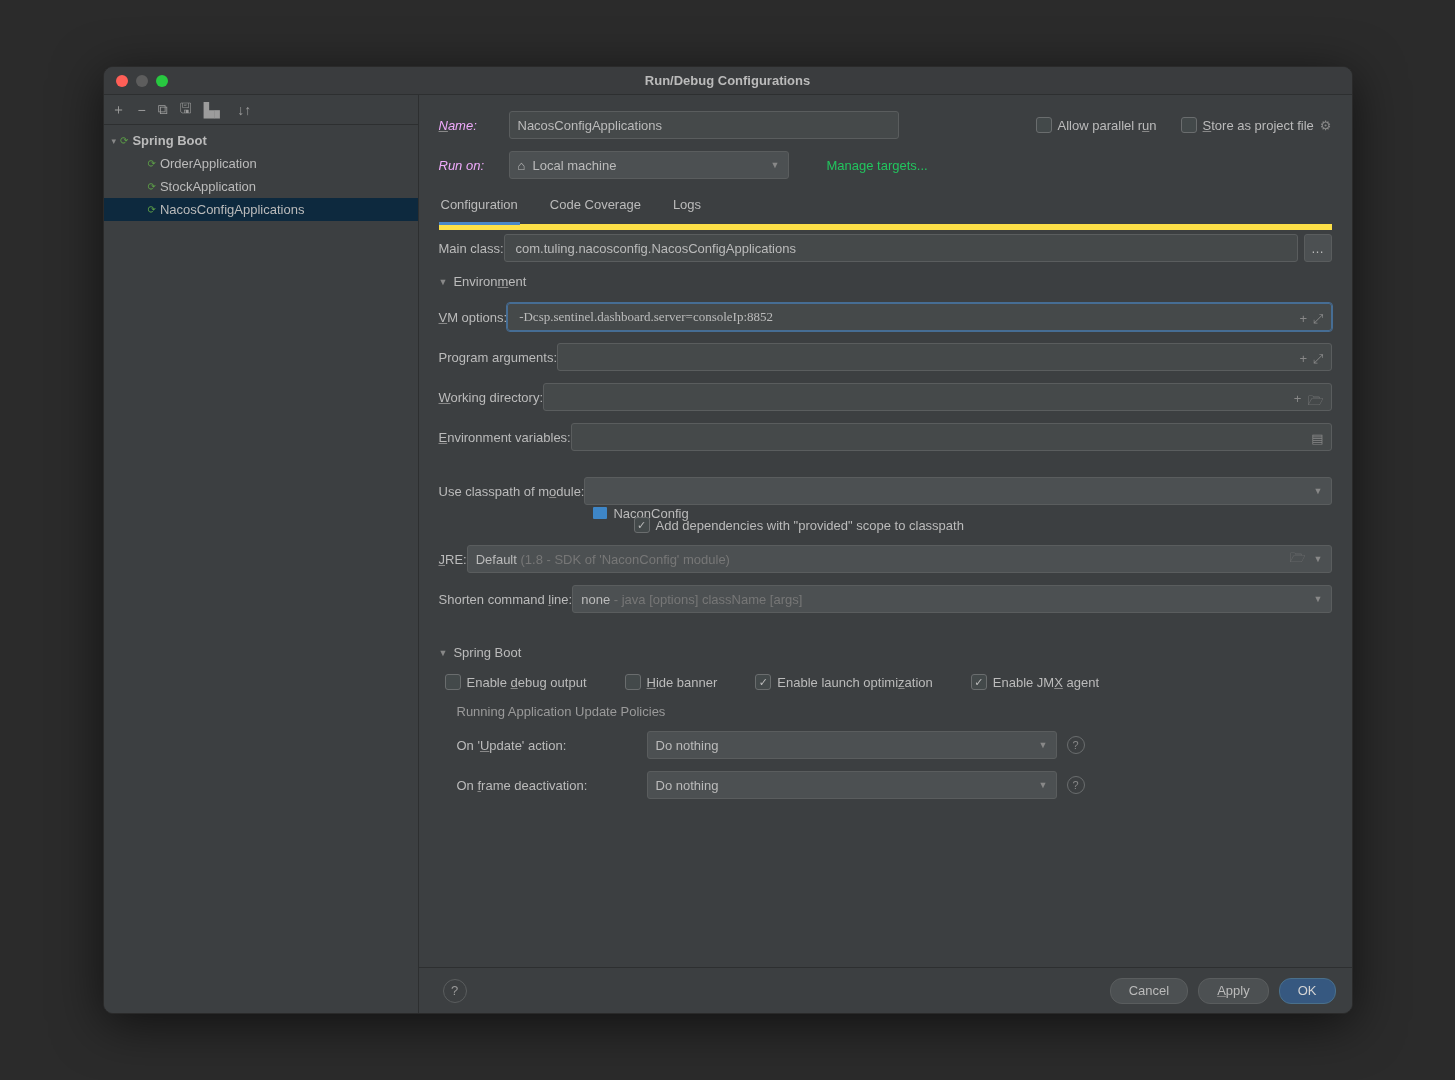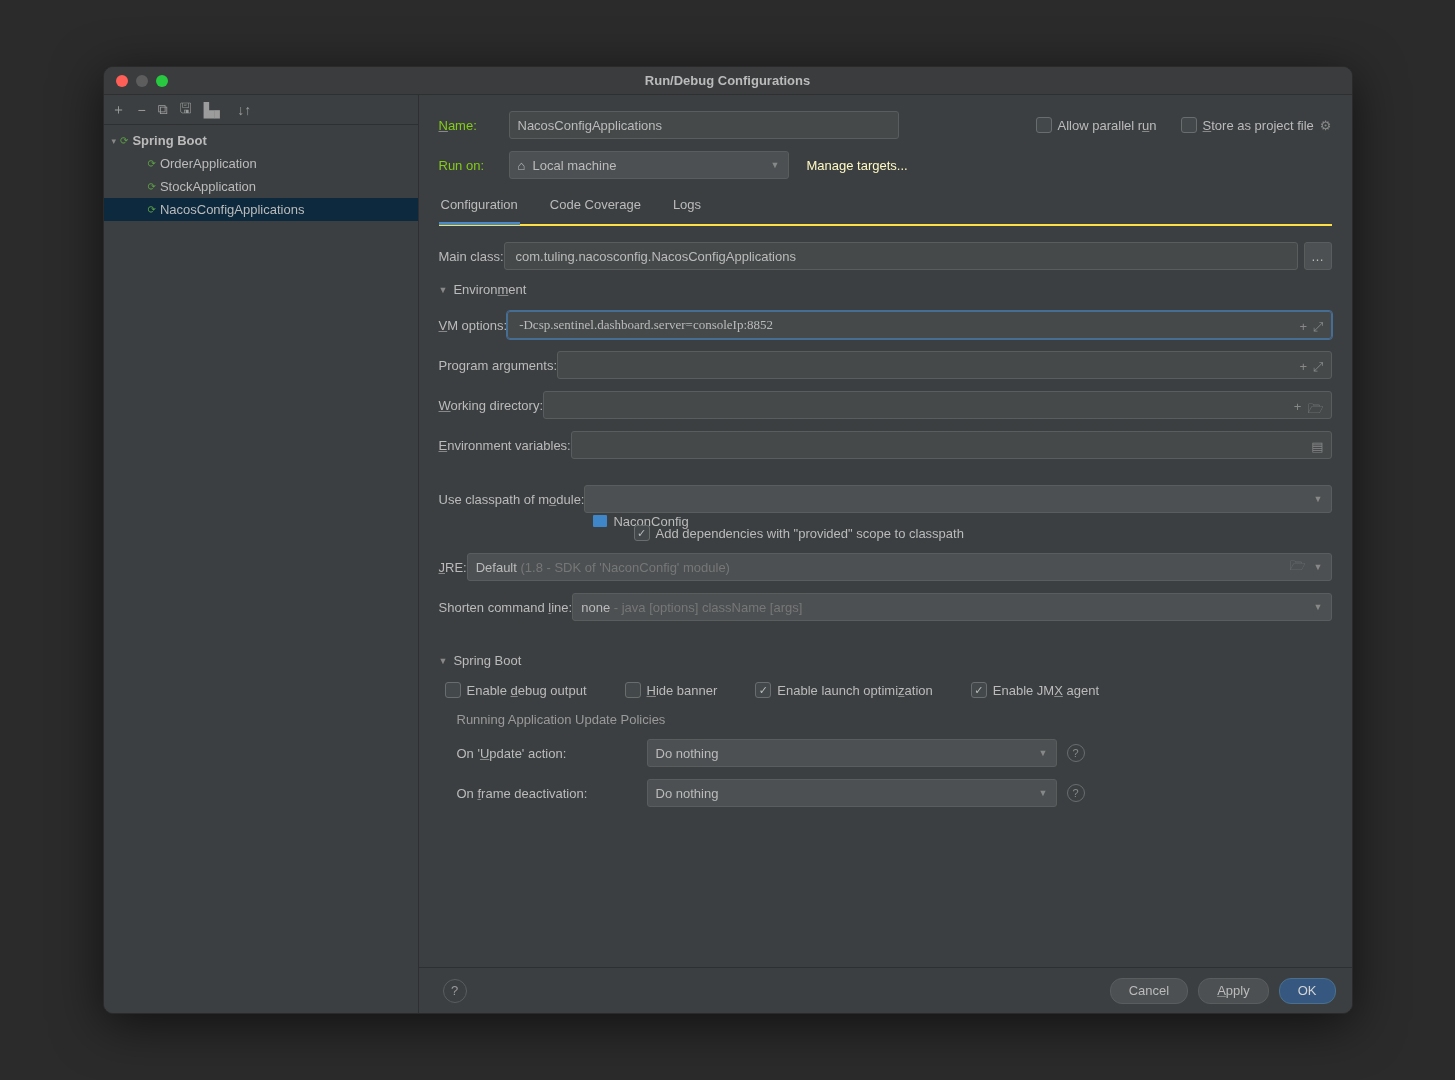--- a/index.html
+++ b/index.html
@@ -21,31 +21,31 @@
 .tree-row.indent { padding-left: 44px; }
 .tree-row.sel { background: #0d293e; }
 .tree-row .run-ic { color: #5c9e47; font-size: 10px; }
 .tree-row .lbl { color: #bbbbbb; }
 .tree-row.parent .lbl { font-weight: bold; }
 .tree-row .exp { color: #888; font-size: 9px; }
 .edit-templates { padding: 8px 12px; color: #5c92c7; cursor: pointer; }
 .main { flex: 1; display: flex; flex-direction: column; min-width: 0; }
 .content { flex: 1; overflow-y: auto; padding: 16px 20px 8px 20px; }
 .row { display: flex; align-items: center; margin-bottom: 12px; }
-.row .lab { width: 70px; color: #84cc16; }
+.row .lab { width: 70px; color: #f0abfc; font-style: italic; }
 .u { text-decoration: underline; text-decoration-color: #888; }
 .textbox { background: #45494a; border: 1px solid #5a5d5e; color: #bbbbbb; height: 28px; padding: 0 8px; border-radius: 3px; }
 .textbox.focused { border: 1px solid #466d94; outline: 1px solid #466d94; }
 .hint { color: #717171; font-size: 12px; line-height: 1.5; margin-left: 70px; margin-top: -6px; margin-bottom: 10px; }
 .chk-wrap { display: flex; align-items: center; gap: 6px; cursor: pointer; }
 .chk { width: 16px; height: 16px; border: 1px solid #6a6d6e; border-radius: 3px; background: #43494a; display: flex; align-items: center; justify-content: center; font-size: 11px; color: #bbbbbb; }
 .chk.on::before { content: "✓"; }
 .gear { color: #888; margin-left: 6px; }
-.link { color: #fef9c3; cursor: pointer; }
-.tabs { display: flex; gap: 28px; border-bottom: 2px solid #fde047; margin-bottom: 16px; margin-top: 8px; }
+.link { color: #22c55e; cursor: pointer; margin-left: 20px; }
+.tabs { display: flex; gap: 28px; border-bottom: 6px solid #fde047; margin-bottom: 4px; margin-top: 8px; }
 .tab { padding: 6px 2px 10px 2px; color: #bbbbbb; cursor: pointer; }
 .tab.active { border-bottom: 3px solid #4a88c7; margin-bottom: -1px; }
 .field-row { display: flex; align-items: center; margin-bottom: 12px; }
 .field-row .lab2 { flex-shrink: 0; }
 .field-row .textbox { flex: 1; padding-left: 11px; }
 .browse { width: 28px; height: 28px; background: #4c5052; border: 1px solid #5a5d5e; margin-left: 6px; display: flex; align-items: center; justify-content: center; color: #bbbbbb; border-radius: 3px; cursor: pointer; }
 .input-icons { position: absolute; right: 8px; display: flex; gap: 6px; color: #888; font-size: 11px; }
 .rel { position: relative; flex: 1; display: flex; }
 .section-hdr { display: flex; align-items: center; gap: 6px; margin: 10px 0 14px 0; cursor: pointer; }
 .section-hdr .tri { font-size: 9px; color: #888; }

